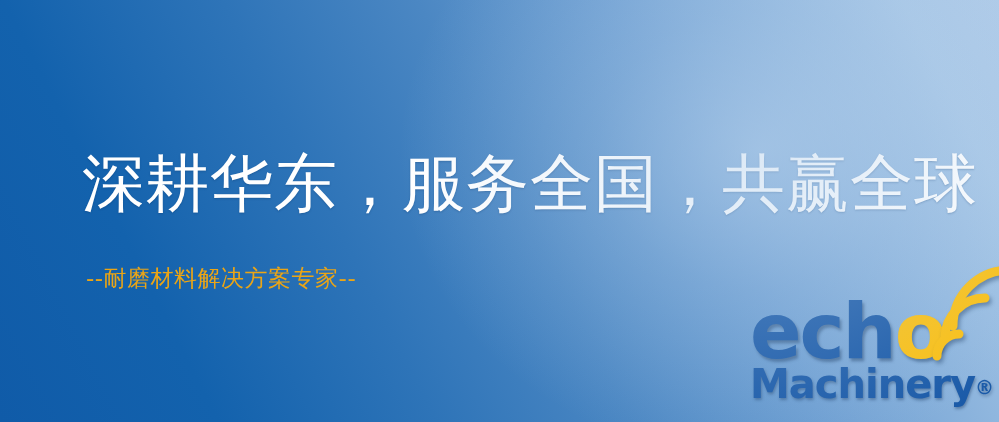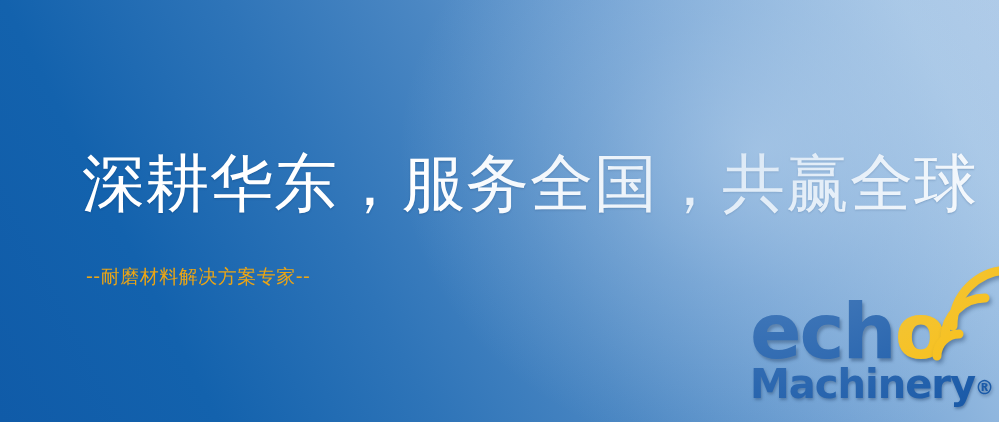--- a/index.html
+++ b/index.html
@@ -55,21 +55,21 @@
     white-space: nowrap;
     text-shadow: 0 1px 2px rgba(10,50,100,0.30);
   }
 
   
   .subtitle {
     position: absolute;
     left: 86px;
     top: 267px;
     font-family: "DejaVu Sans", "Liberation Sans", sans-serif;
-    font-size: 19px;
+    font-size: 23px;
     line-height: 1;
     color: #eba515;
     letter-spacing: 0.5px;
     white-space: nowrap;
   }
 
   
   #logo {
     position: absolute;
     left: 742px;

